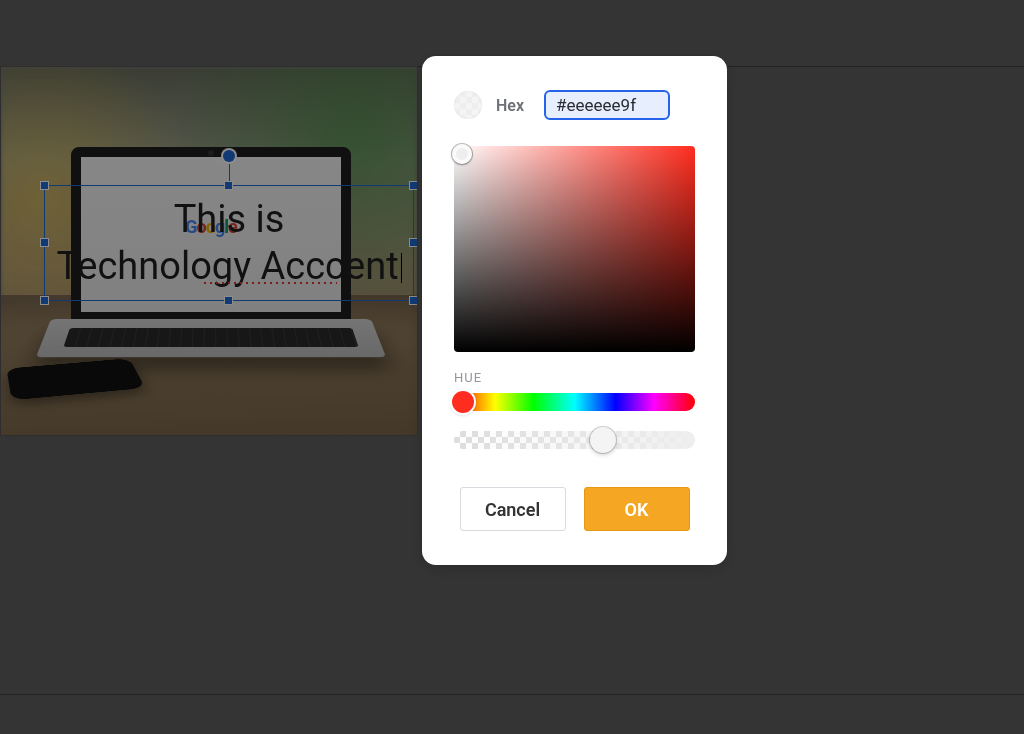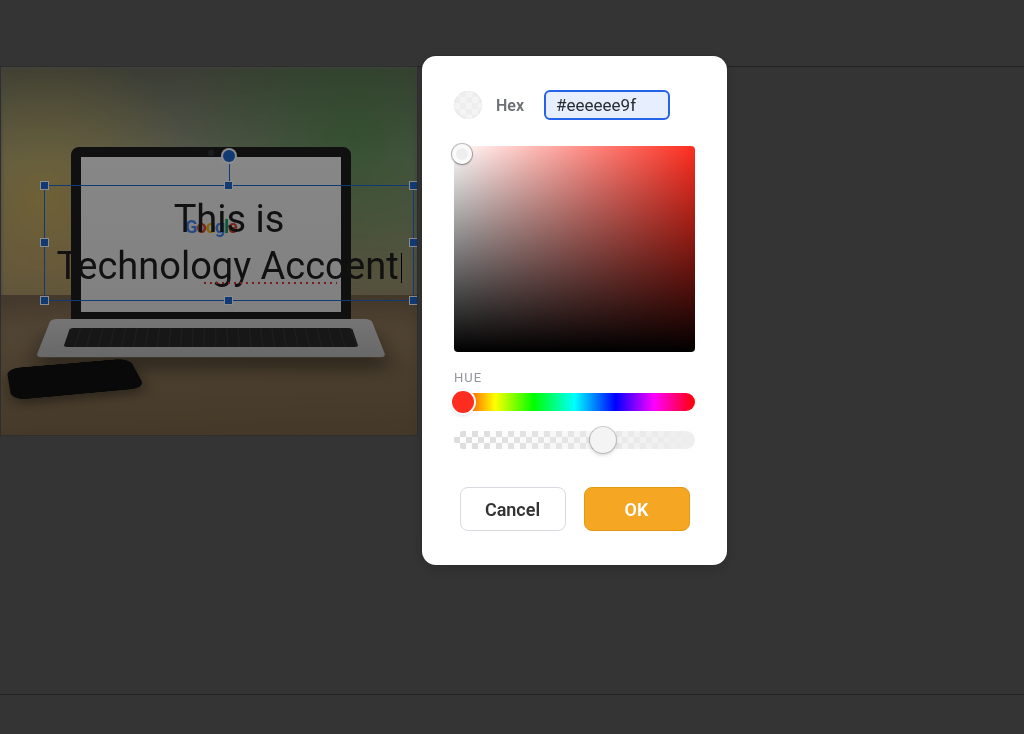--- a/index.html
+++ b/index.html
@@ -248,21 +248,21 @@
     position:absolute; left:62%; top:50%; transform:translate(-50%,-50%);
     width:26px; height:26px; border-radius:50%;
     background:#f4f4f4;
     box-shadow: 0 0 0 1px rgba(0,0,0,0.18), 0 2px 4px rgba(0,0,0,0.18);
   }
   .button-row{
     display:flex; justify-content:center; gap:18px;
   }
   .btn{
     min-width:106px; height:44px;
-    border-radius:8px;
+    border-radius:3px;
     font-size:18px; font-weight:600;
     display:flex; align-items:center; justify-content:center;
     cursor:pointer; user-select:none;
   }
   .btn-cancel{
     background:#fff; color:#333;
     border:1px solid #d7dade;
   }
   .btn-ok{
     background:#f5a623; color:#fff; border:1px solid #e59812;

